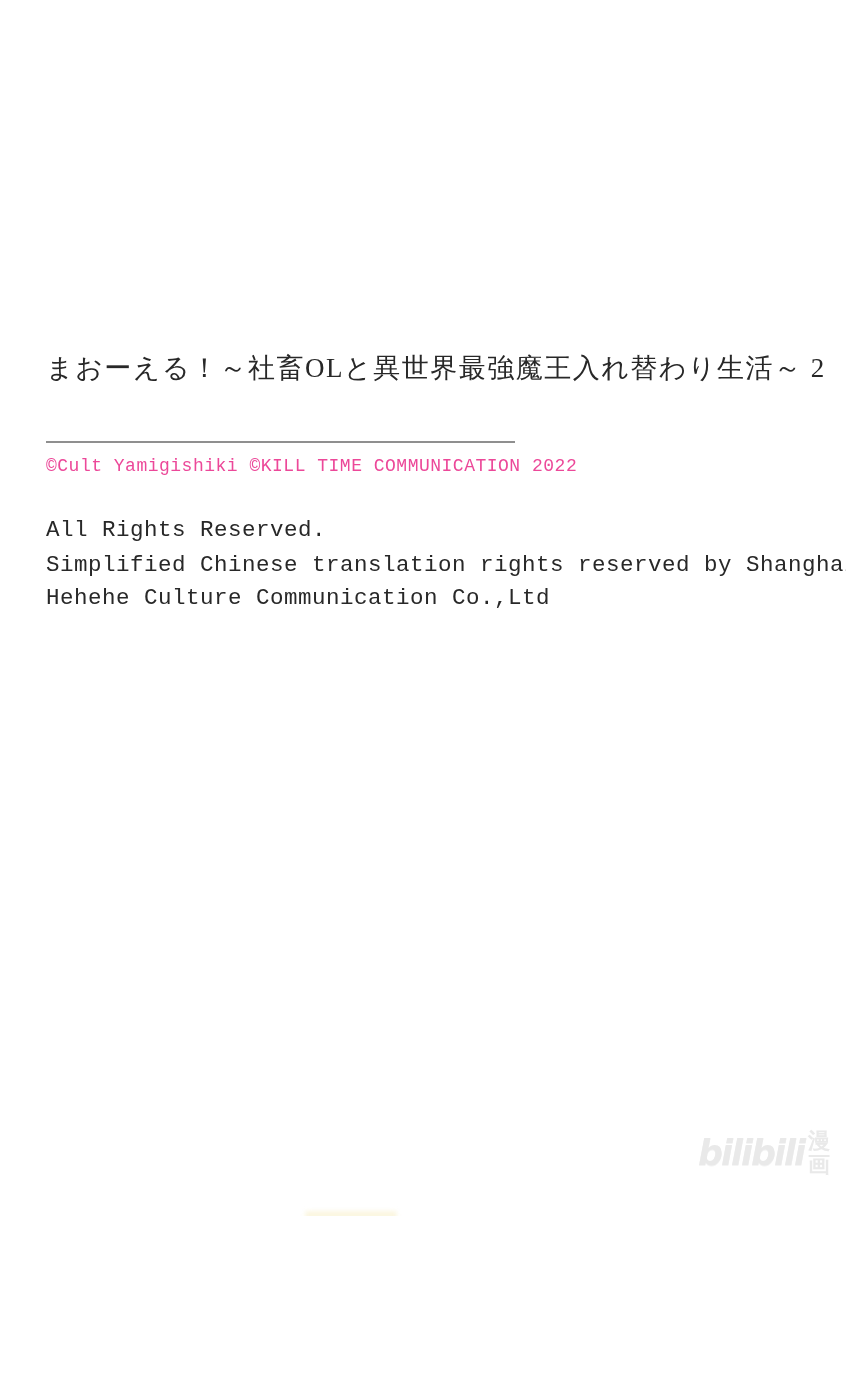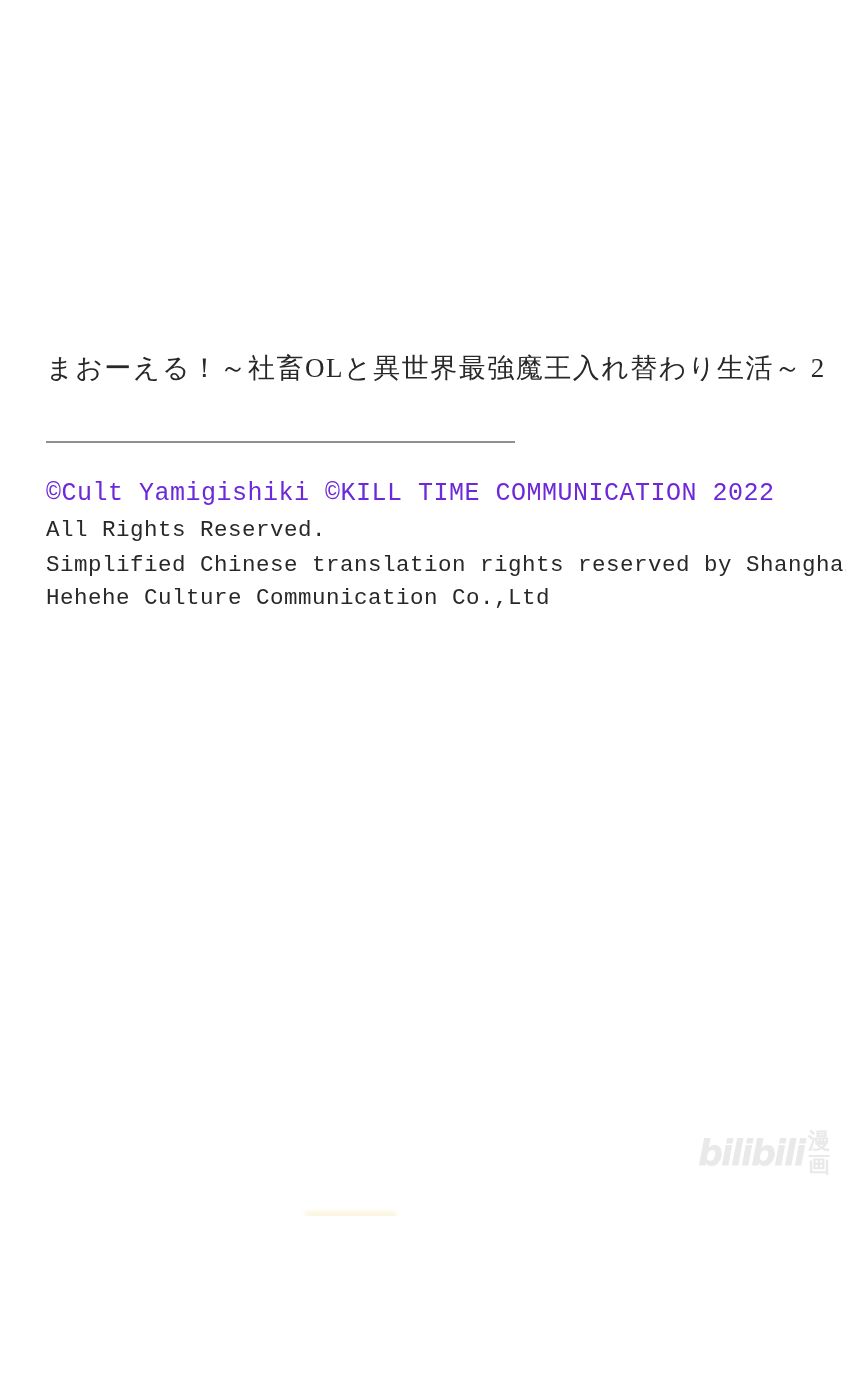--- a/index.html
+++ b/index.html
@@ -33,26 +33,25 @@
     left: 46px;
     top: 441px;
     width: 469px;
     height: 2px;
     background: #8f8f8f;
   }
   .copyright-line {
     position: absolute;
     left: 46px;
     top: 452px;
-    font-size: 25px;
+    font-size: 18px;
     line-height: 28px;
     letter-spacing: 0.5px;
-    color: #6d28d9;
+    color: #ec4899;
     white-space: nowrap;
-    margin-top: 28px;
   }
   .rights-block {
     position: absolute;
     left: 46px;
     top: 514px;
     color: #282828;
   }
   .rights-line {
     font-size: 22.5px;
     line-height: 33px;

